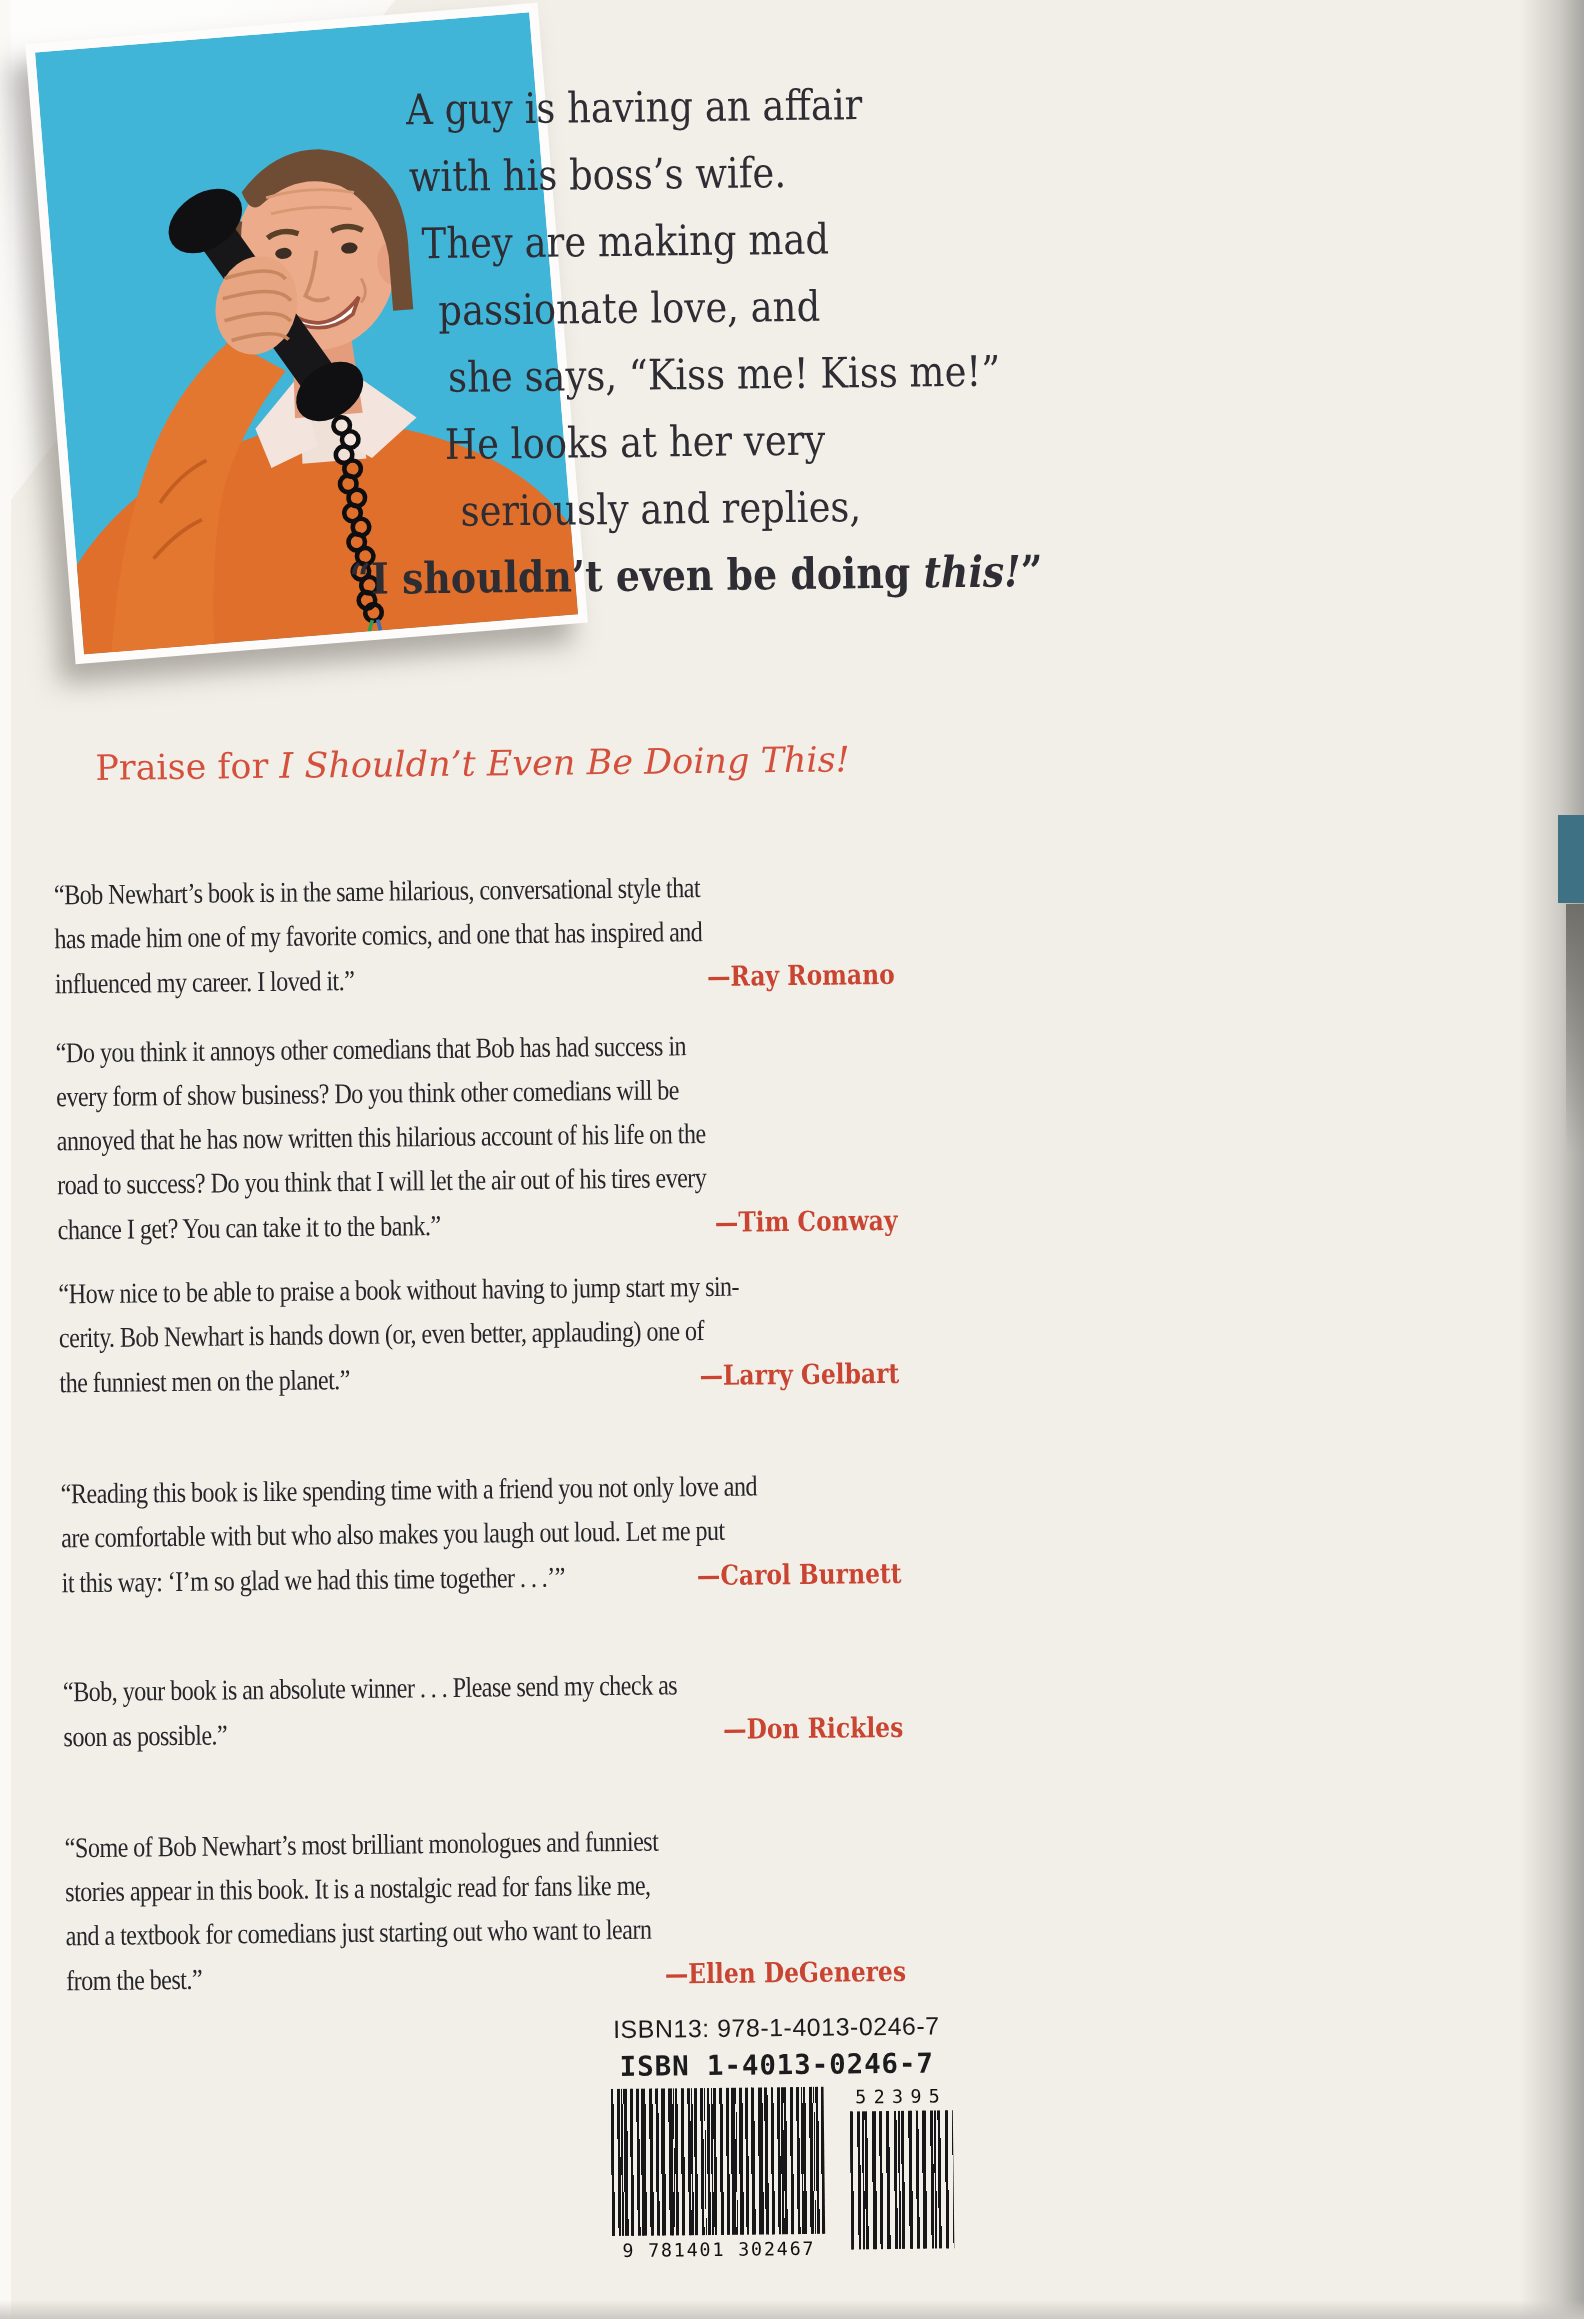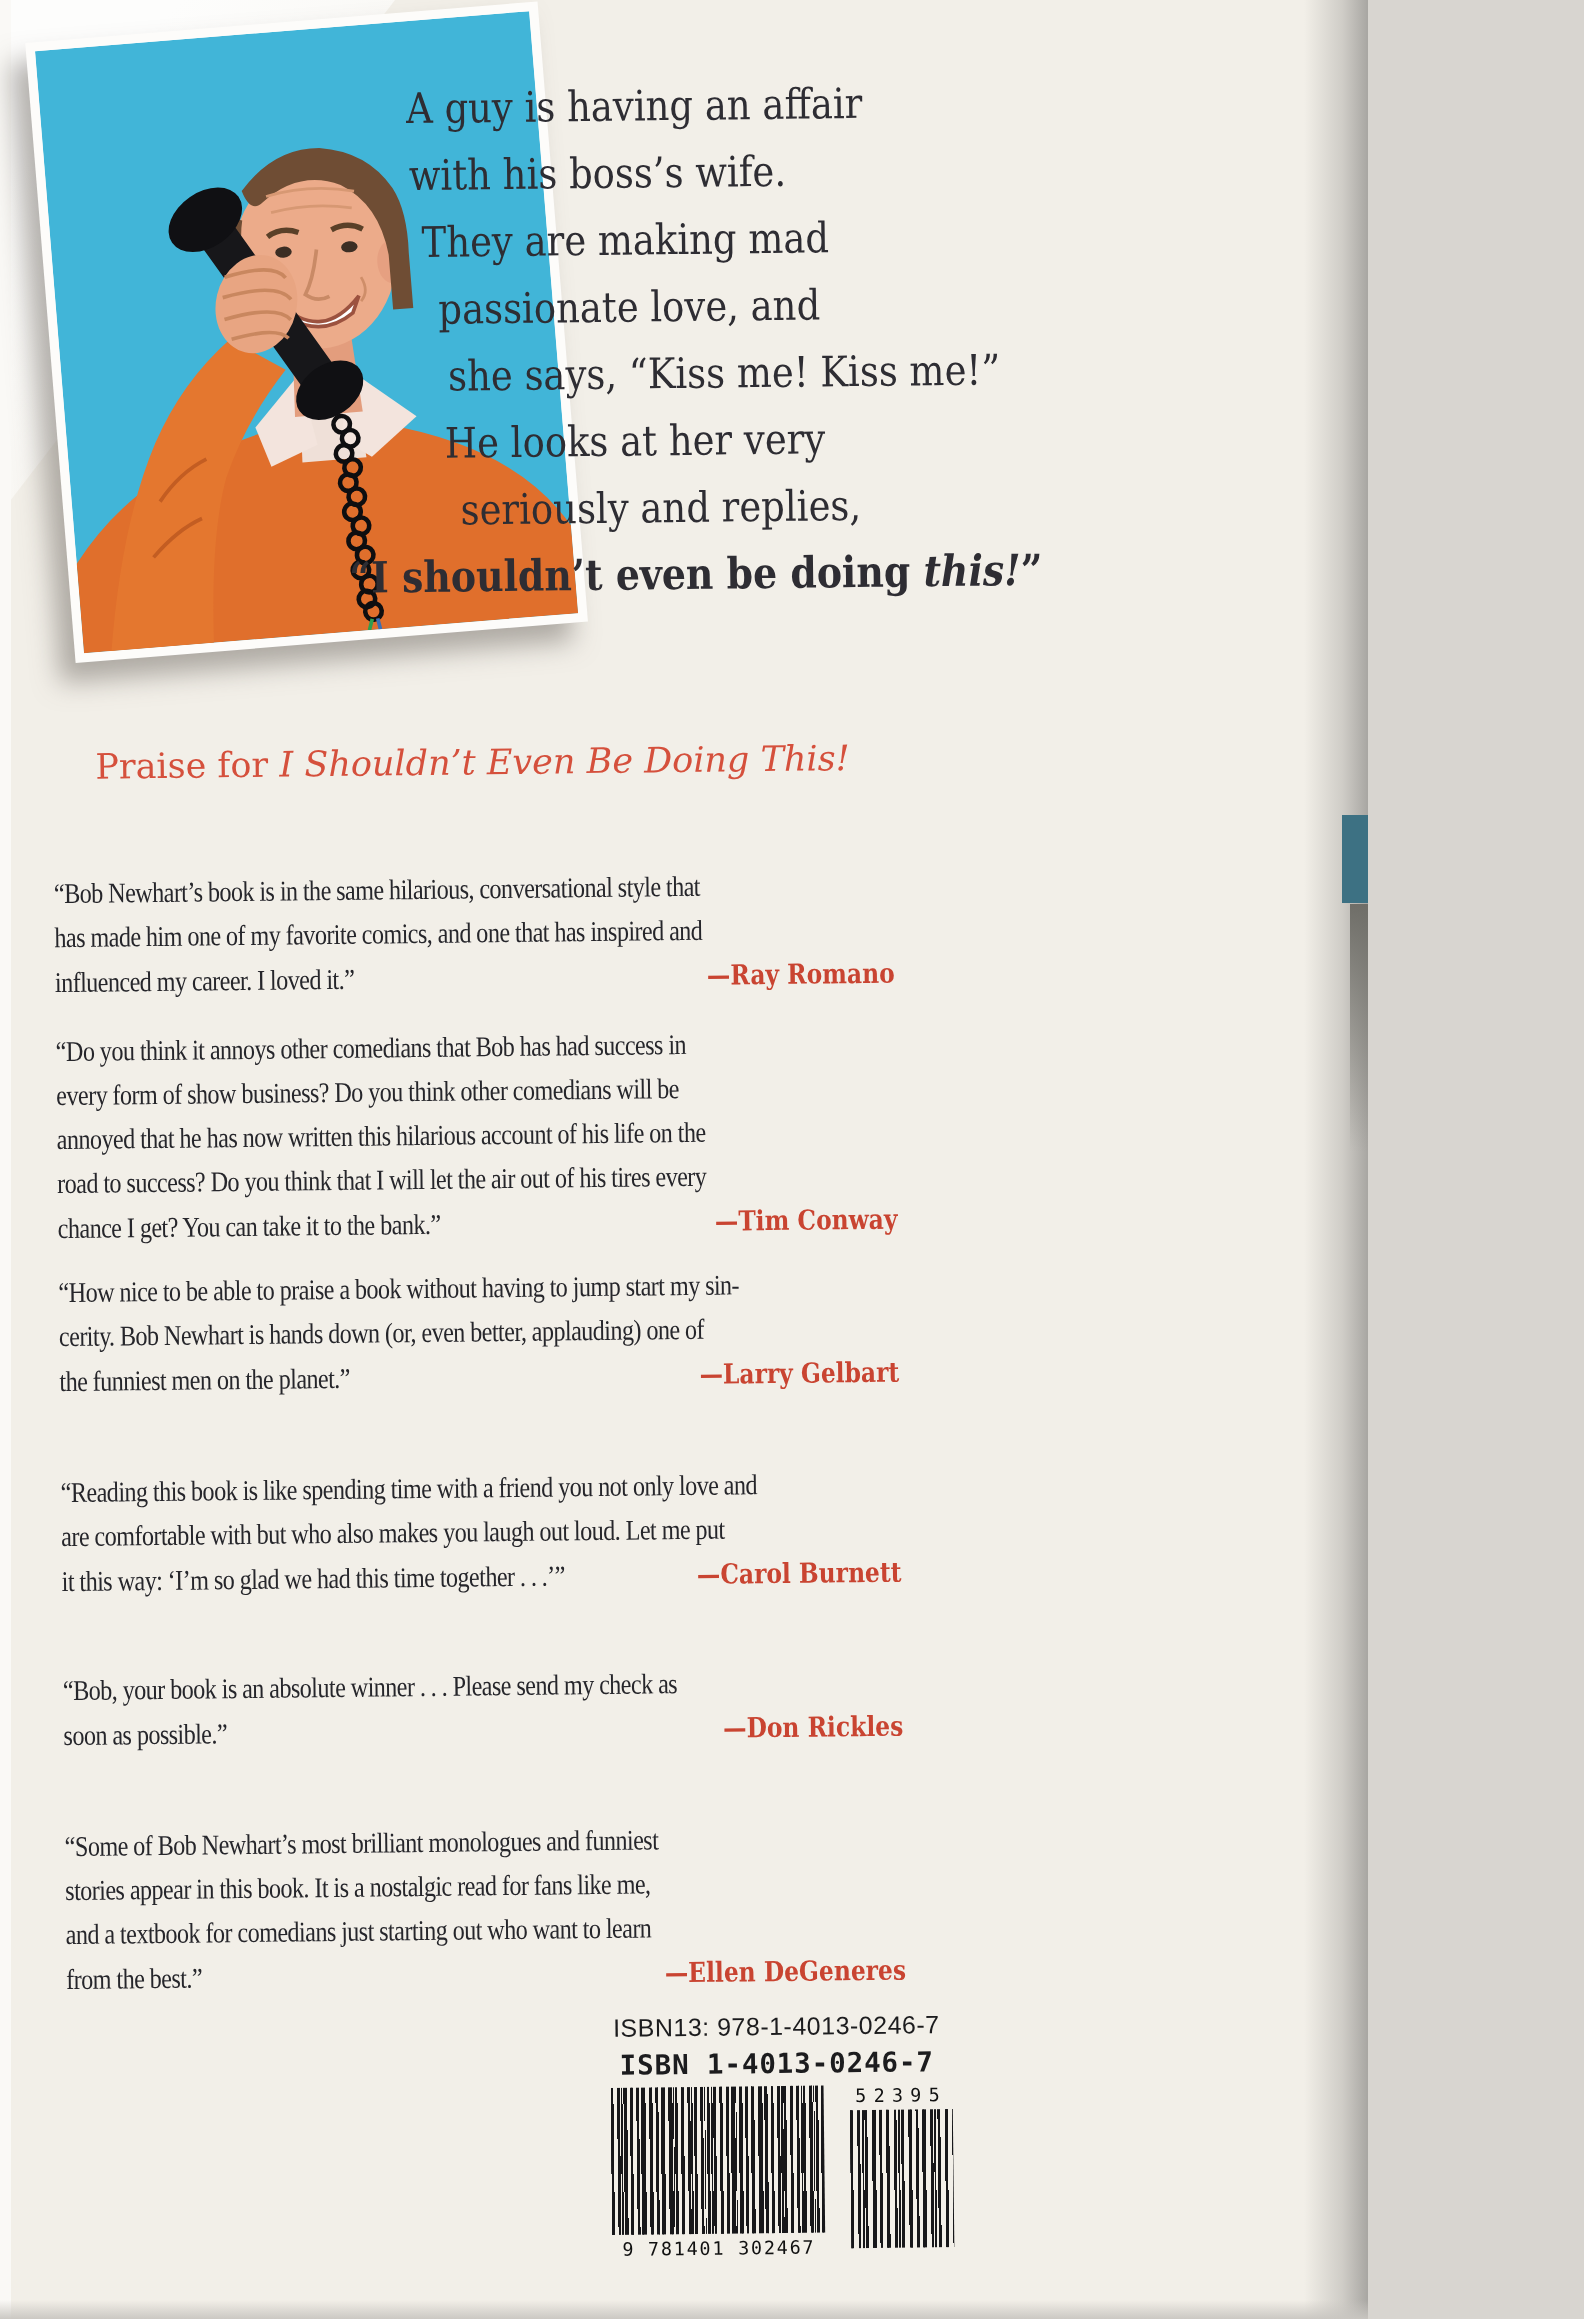--- a/index.html
+++ b/index.html
@@ -1,16 +1,16 @@
 <!DOCTYPE html>
 <html style="font-size:14.7px"><head>
 <meta charset="utf-8">
 <style>
   html,body{margin:0;padding:0;background:#d8d5d0;}
-  #page{position:relative;width:1368px;height:2320px;overflow:hidden;
+  #page{position:relative;width:1584px;height:2320px;overflow:hidden;
         background:#eceae4;font-family:"Liberation Serif",serif;}
   
   #cover{position:absolute;inset:0;background:#f2efe8;}
   
   .corner-wedge{position:absolute;left:0;top:0;width:395px;height:514px;
     clip-path:polygon(0 0,100% 0,0 100%);
     background:linear-gradient(135deg,#fdfdfc 20%,#f7f5f0 70%,rgba(247,245,240,0));}
   .edge-left{position:absolute;left:0;top:0;width:11px;height:100%;background:#faf9f6;}
   .edge-right{position:absolute;right:0;top:0;width:64px;height:100%;
     background:linear-gradient(90deg,rgba(170,168,164,0) 0%,rgba(165,163,159,.45) 60%,#a8a6a2 100%);}

